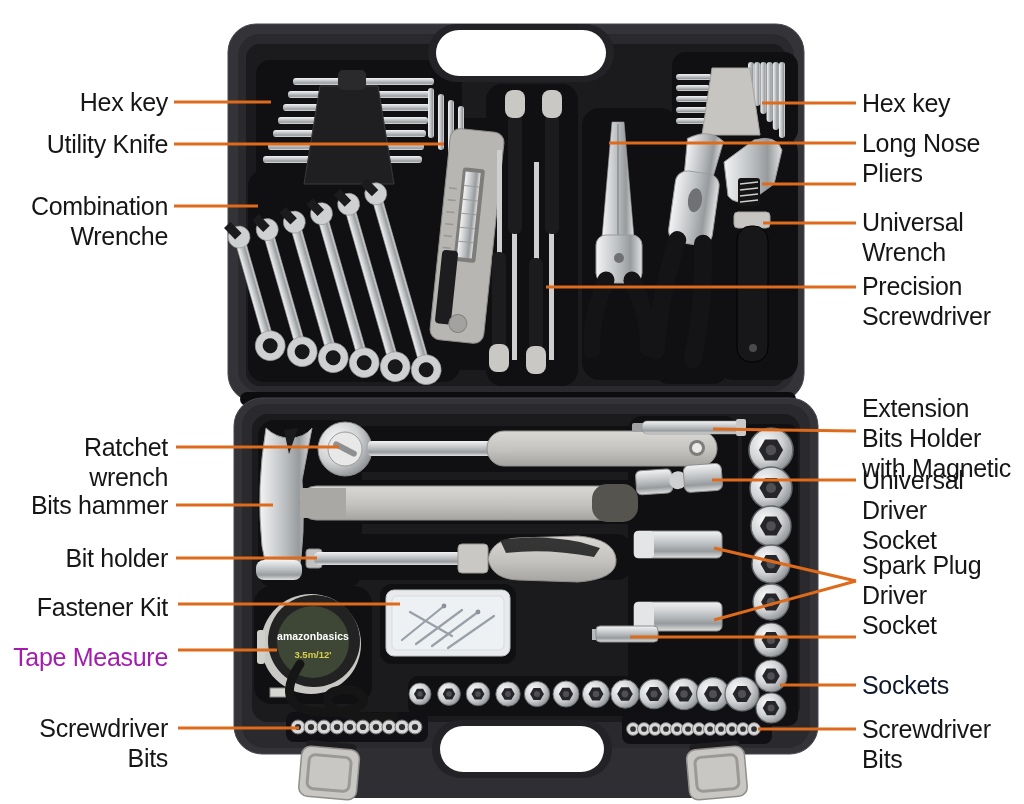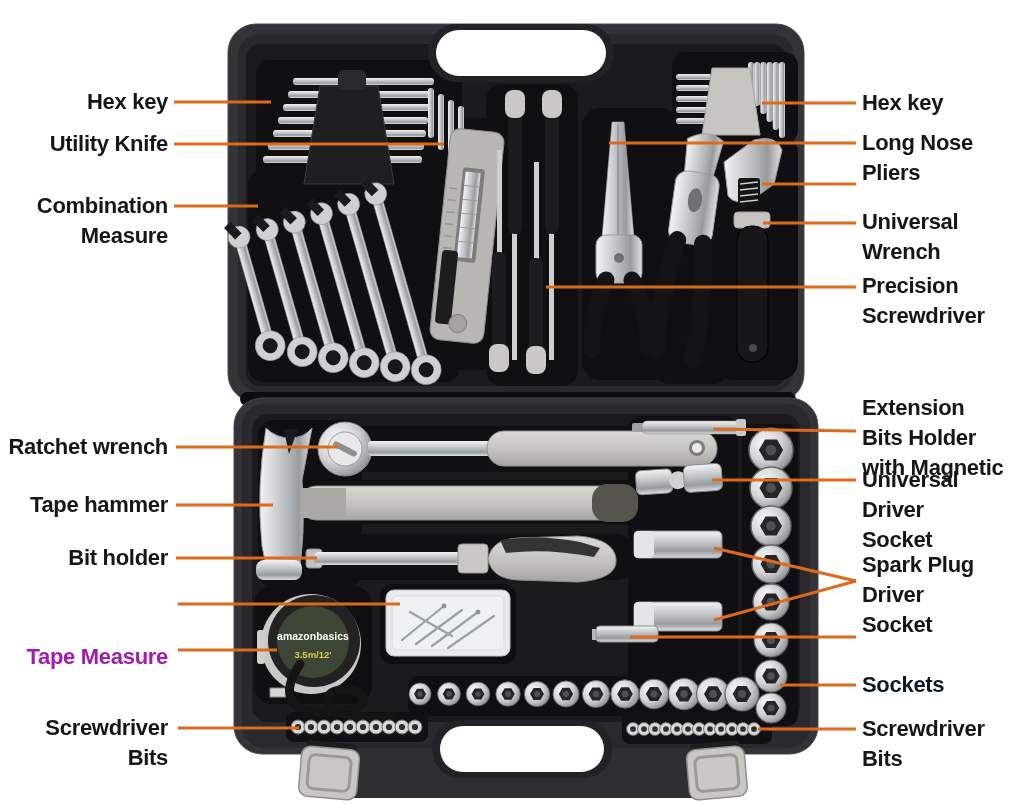--- a/index.html
+++ b/index.html
@@ -1,20 +1,20 @@
 <!DOCTYPE html>
 <html><head>
 <meta charset="utf-8">
 <style>
   html,body{margin:0;padding:0;background:#ffffff;}
   .stage{position:relative;width:1024px;height:804px;background:#ffffff;overflow:hidden;
          font-family:"Liberation Sans",sans-serif;}
   .photo{position:absolute;left:0;top:0;width:1024px;height:804px;}
-  .label{position:absolute;font-size:22px;line-height:30px;letter-spacing:-0.3px;
-         color:#161616;white-space:pre-line;font-weight:bold;}
+  .label{position:absolute;font-size:25px;line-height:30px;letter-spacing:-0.3px;
+         color:#161616;white-space:pre-line;}
   .label.l{right:856px;text-align:right;}
   .label.r{left:862px;text-align:left;}
 </style>
 </head>
 <body>
 
 <div class="stage">
 
 <svg class="photo" viewBox="0 0 1024 804">
   <defs>
@@ -402,24 +402,25 @@
     <line x1="714" y1="620" x2="856" y2="581"></line>
     <line x1="630" y1="637" x2="856" y2="637"></line>
     <line x1="780" y1="685" x2="856" y2="685"></line>
     <line x1="758" y1="729" x2="856" y2="729"></line>
   </g>
 </svg>
 
   <div class="label l" style="top: 87px; color: rgb(22, 22, 22);">Hex key</div>
   <div class="label l" style="top: 129px; color: rgb(22, 22, 22);">Utility Knife</div>
   <div class="label l" style="top: 191px; color: rgb(22, 22, 22);">Combination
-Measure</div>
+Wrenche</div>
   <div class="label l" style="top: 432px; color: rgb(22, 22, 22);">Ratchet wrench</div>
-  <div class="label l" style="top: 490px; color: rgb(22, 22, 22);">Tape hammer</div>
+  <div class="label l" style="top: 490px; color: rgb(22, 22, 22);">Bits hammer</div>
   <div class="label l" style="top: 543px; color: rgb(22, 22, 22);">Bit holder</div>
+  <div class="label l" style="top: 592px; color: rgb(22, 22, 22);">Fastener Kit</div>
   <div class="label l" style="top: 642px; color: #a21caf;">Tape Measure</div>
   <div class="label l" style="top: 713px; color: rgb(22, 22, 22);">Screwdriver Bits</div>
 
   <div class="label r" style="top: 88px; color: rgb(22, 22, 22);">Hex key</div>
   <div class="label r" style="top: 128px; color: rgb(22, 22, 22);">Long Nose Pliers</div>
   <div class="label r" style="top: 207px; color: rgb(22, 22, 22);">Universal
 Wrench</div>
   <div class="label r" style="top: 271px; color: rgb(22, 22, 22);">Precision
 Screwdriver</div>
   <div class="label r" style="top: 393px; color: rgb(22, 22, 22);">Extension

